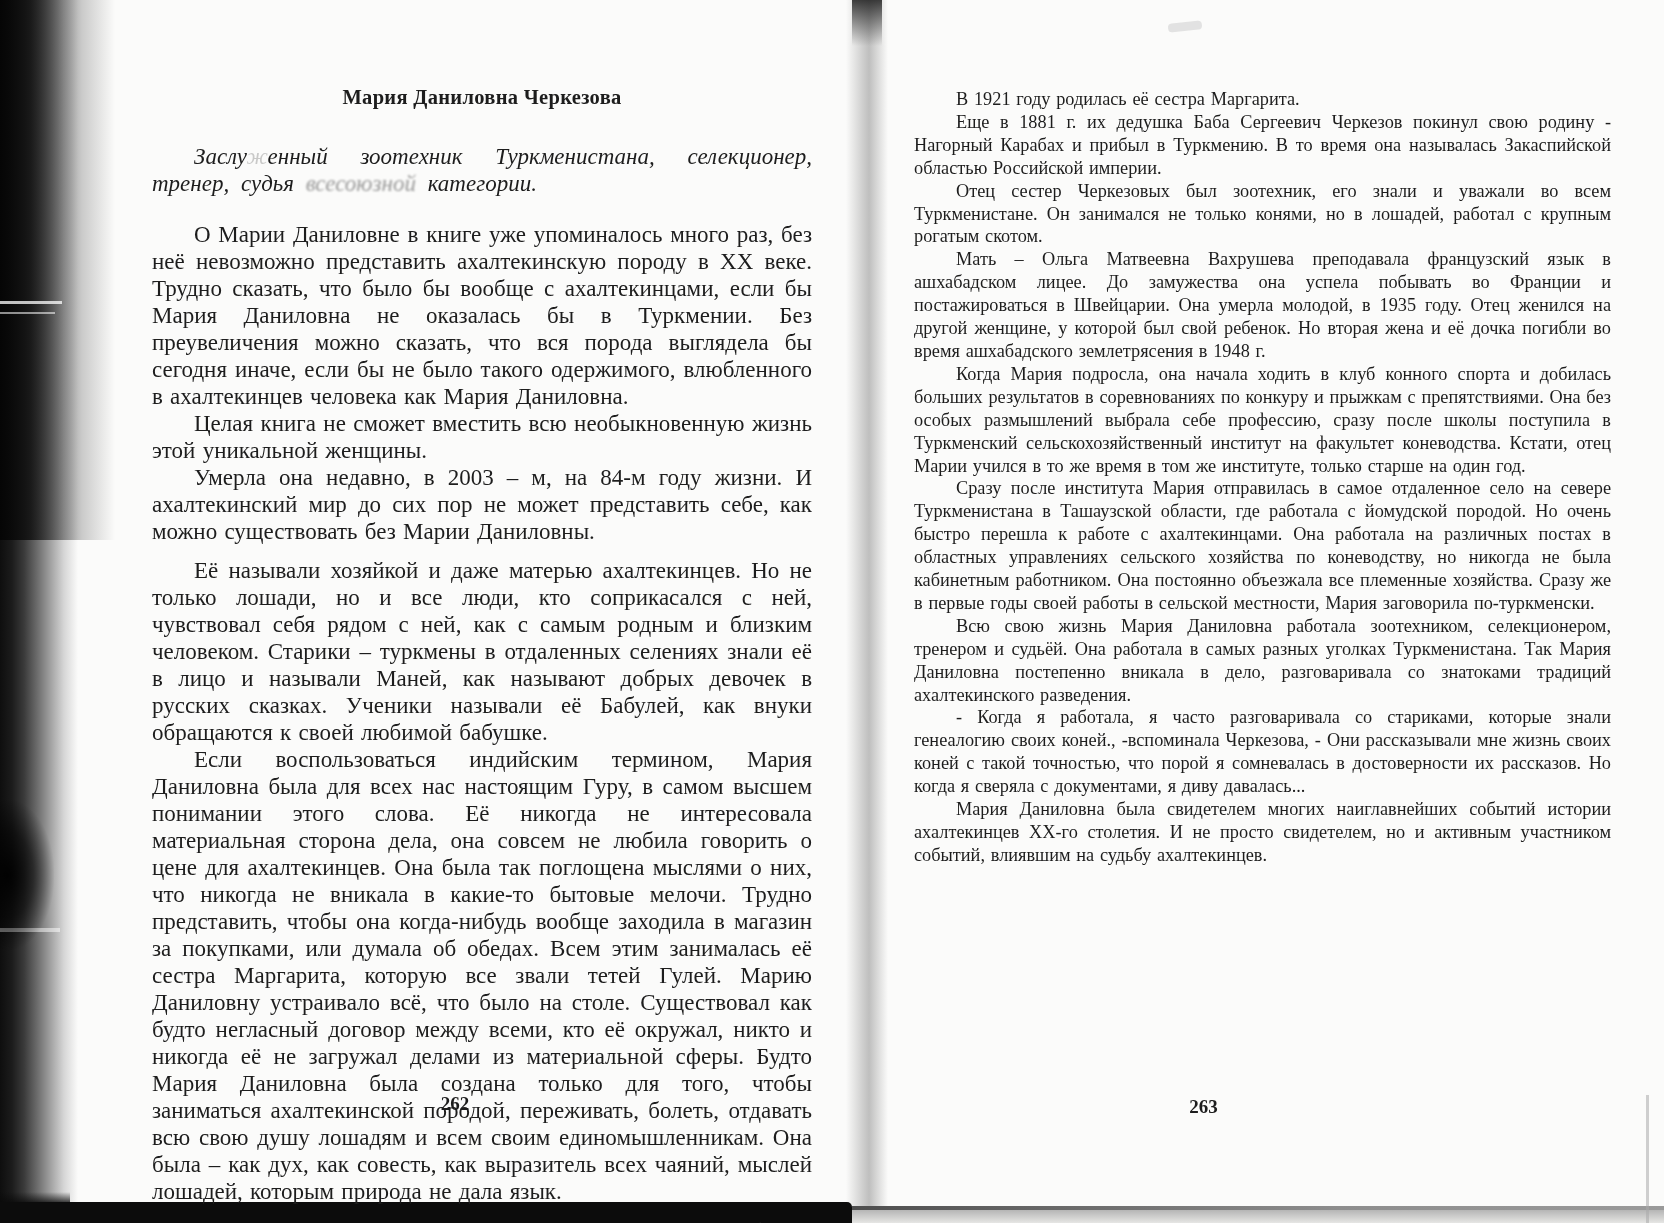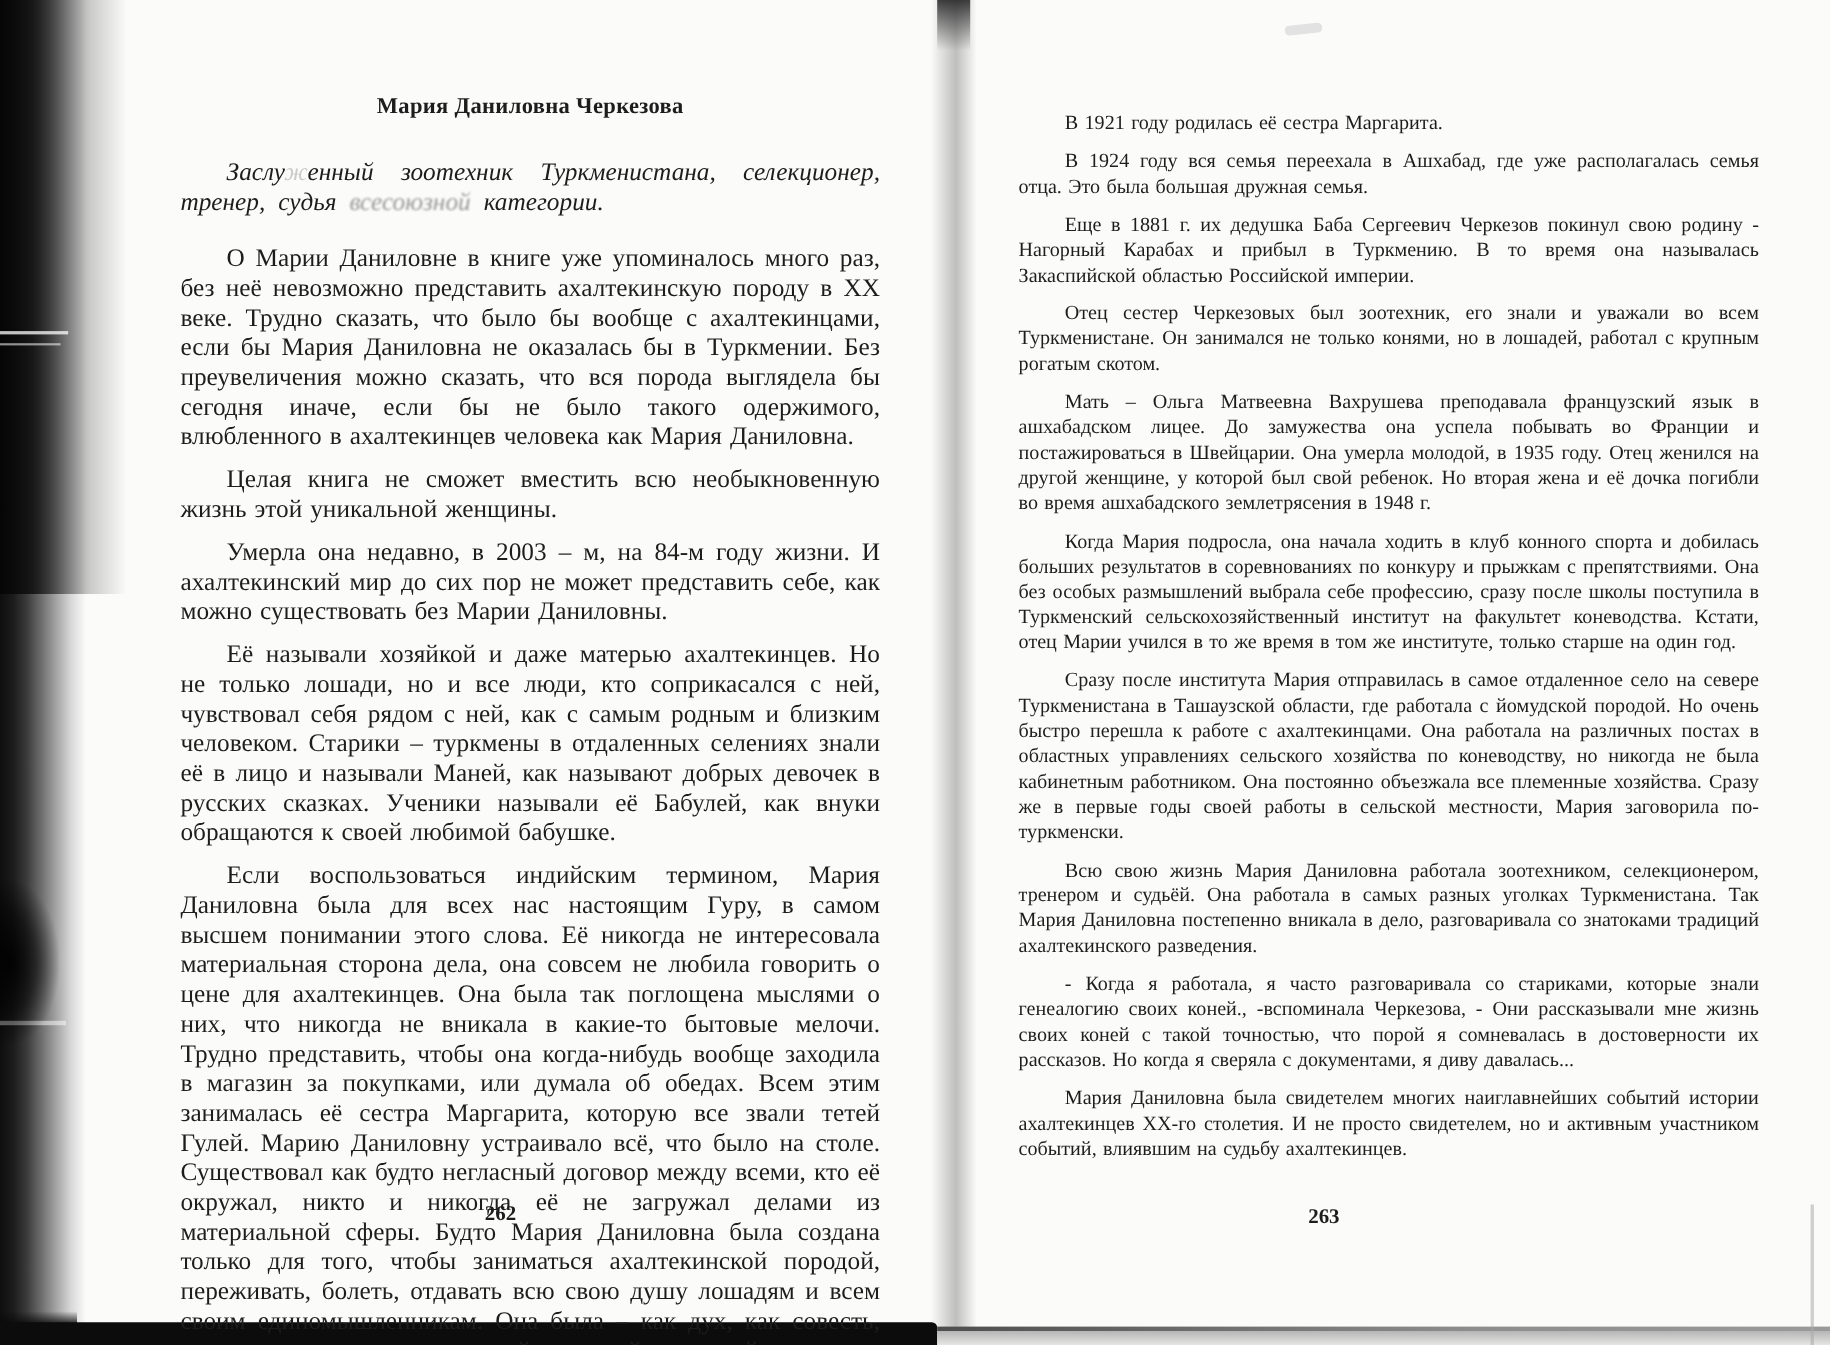--- a/index.html
+++ b/index.html
@@ -62,21 +62,21 @@
   }
   .right-edge-line{
     position:absolute;left:1646px;top:1095px;width:3px;height:128px;
     background:rgba(170,170,170,.55);
   }
   
   .page{position:absolute;top:0;}
   .col-left{left:152px;top:84px;width:660px;}
   .col-right{left:914px;top:88px;width:697px;}
   .col-left p, .col-right p{
-    margin:12px;text-indent:42px;text-align:justify;
+    margin:0;text-indent:42px;text-align:justify;
   }
   .col-left p{font-size:23px;line-height:27px;word-spacing:1.5px;}
   .col-right p{font-size:18.3px;line-height:22.9px;word-spacing:1.2px;}
   .space-before{margin-top:12px !important;}
   h1.doc-title{
     margin:0 0 32px 0;font-size:20.5px;line-height:27px;
     font-weight:bold;text-align:center;letter-spacing:.3px;
   }
   p.subtitle{
     font-style:italic;margin-bottom:24px !important;
@@ -115,21 +115,20 @@
   <p>Целая книга не сможет вместить всю необыкновенную жизнь этой уникальной женщины.</p>
   <p>Умерла она недавно, в 2003 – м, на 84-м году жизни. И ахалтекинский мир до сих пор не может представить себе, как можно существовать без Марии Даниловны.</p>
   <p class="space-before">Её называли хозяйкой и даже матерью ахалтекинцев. Но не только лошади, но и все люди, кто соприкасался с ней, чувствовал себя рядом с ней, как с самым родным и близким человеком. Старики – туркмены в отдаленных селениях знали её в лицо и называли Маней, как называют добрых девочек в русских сказках. Ученики называли её Бабулей, как внуки обращаются к своей любимой бабушке.</p>
   <p>Если воспользоваться индийским термином, Мария Даниловна была для всех нас настоящим Гуру, в самом высшем понимании этого слова. Её никогда не интересовала материальная сторона дела, она совсем не любила говорить о цене для ахалтекинцев. Она была так поглощена мыслями о них, что никогда не вникала в какие-то бытовые мелочи. Трудно представить, чтобы она когда-нибудь вообще заходила в магазин за покупками, или думала об обедах. Всем этим занималась её сестра Маргарита, которую все звали тетей Гулей. Марию Даниловну устраивало всё, что было на столе. Существовал как будто негласный договор между всеми, кто её окружал, никто и никогда её не загружал делами из материальной сферы. Будто Мария Даниловна была создана только для того, чтобы заниматься ахалтекинской породой, переживать, болеть, отдавать всю свою душу лошадям и всем своим единомышленникам. Она была – как дух, как совесть, как выразитель всех чаяний, мыслей лошадей, которым природа не дала язык.</p>
   <p class="space-before">Мария Даниловна родилась в 1918 году в г.Верном (ныне г.Алматы). Её отец работал в то время на конюшне и брал с собой дочку. Ей было 4 года, когда отец впервые посадил её на коня.</p>
 </div>
 <div class="pagenum pagenum-left">262</div>
 
 <div class="page col-right">
   <p>В 1921 году родилась её сестра Маргарита.</p>
-  <p>В 1924 году вся семья переехала в Ашхабад, где уже располагалась семья отца. Это была большая дружная семья.</p>
   <p>Еще в 1881 г. их дедушка Баба Сергеевич Черкезов покинул свою родину - Нагорный Карабах и прибыл в Туркмению. В то время она называлась Закаспийской областью Российской империи.</p>
   <p>Отец сестер Черкезовых был зоотехник, его знали и уважали во всем Туркменистане. Он занимался не только конями, но в лошадей, работал с крупным рогатым скотом.</p>
   <p>Мать – Ольга Матвеевна Вахрушева преподавала французский язык в ашхабадском лицее. До замужества она успела побывать во Франции и постажироваться в Швейцарии. Она умерла молодой, в 1935 году. Отец женился на другой женщине, у которой был свой ребенок. Но вторая жена и её дочка погибли во время ашхабадского землетрясения в 1948 г.</p>
   <p>Когда Мария подросла, она начала ходить в клуб конного спорта и добилась больших результатов в соревнованиях по конкуру и прыжкам с препятствиями. Она без особых размышлений выбрала себе профессию, сразу после школы поступила в Туркменский сельскохозяйственный институт на факультет коневодства. Кстати, отец Марии учился в то же время в том же институте, только старше на один год.</p>
   <p>Сразу после института Мария отправилась в самое отдаленное село на севере Туркменистана в Ташаузской области, где работала с йомудской породой. Но очень быстро перешла к работе с ахалтекинцами. Она работала на различных постах в областных управлениях сельского хозяйства по коневодству, но никогда не была кабинетным работником. Она постоянно объезжала все племенные хозяйства. Сразу же в первые годы своей работы в сельской местности, Мария заговорила по-туркменски.</p>
   <p>Всю свою жизнь Мария Даниловна работала зоотехником, селекционером, тренером и судьёй. Она работала в самых разных уголках Туркменистана. Так Мария Даниловна постепенно вникала в дело, разговаривала со знатоками традиций ахалтекинского разведения.</p>
   <p>- Когда я работала, я часто разговаривала со стариками, которые знали генеалогию своих коней., -вспоминала Черкезова, - Они рассказывали мне жизнь своих коней с такой точностью, что порой я сомневалась в достоверности их рассказов. Но когда я сверяла с документами, я диву давалась...</p>
   <p>Мария Даниловна была свидетелем многих наиглавнейших событий истории ахалтекинцев XX-го столетия. И не просто свидетелем, но и активным участником событий, влиявшим на судьбу ахалтекинцев.</p>
 </div>
 <div class="pagenum pagenum-right">263</div>

